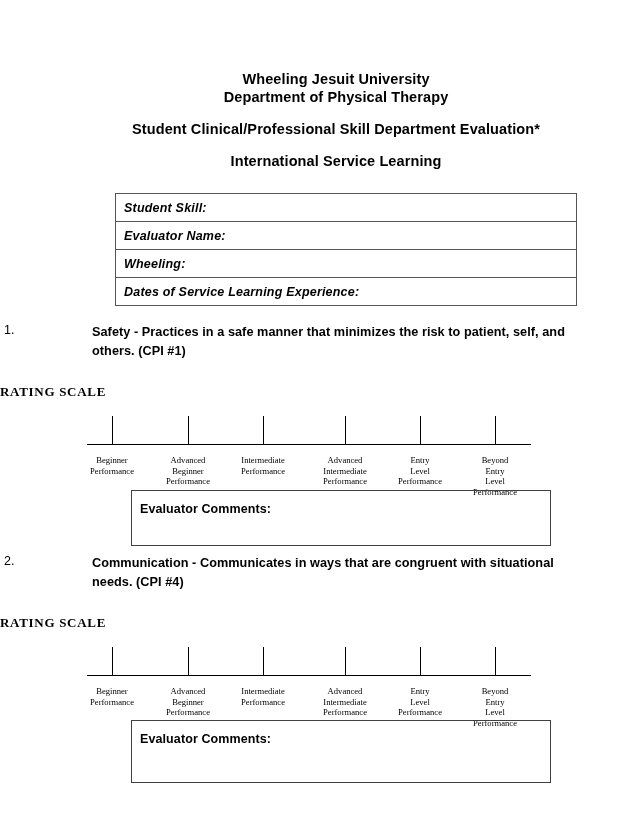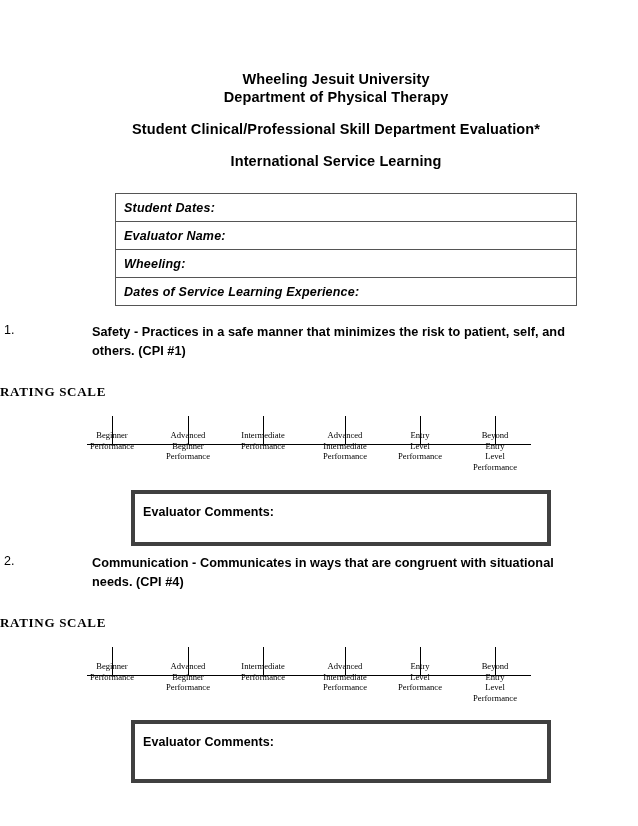--- a/index.html
+++ b/index.html
@@ -126,35 +126,35 @@
   }
   .tick {
     position: absolute;
     top: 2px;
     width: 1px;
     height: 28px;
     background: #000000;
   }
   .tick-label {
     position: absolute;
-    top: 16px;
+    top: 41px;
     width: 96px;
     text-align: center;
     font-family: "Liberation Serif", serif;
     font-size: 8.6px;
     line-height: 10.6px;
     color: #000000;
   }
 
   
   .comments-box {
     position: relative;
     margin-left: 131px;
     width: 420px;
-    border: 4px solid #404040;
+    border: 1px solid #404040;
     box-sizing: border-box;
     padding: 8px 0 17px 8px;
   }
   .comments-label {
     font-family: "Liberation Sans", sans-serif;
     font-weight: bold;
     font-size: 12.5px;
     letter-spacing: 0.1px;
   }
 </style>
@@ -167,21 +167,21 @@
     <div class="hdr-line">Wheeling Jesuit University</div>
     <div class="hdr-line">Department of Physical Therapy</div>
     <div class="hdr-gap-1"></div>
     <div class="hdr-line">Student Clinical/Professional Skill Department Evaluation*</div>
     <div class="hdr-gap-2"></div>
     <div class="hdr-line">International Service Learning</div>
   </div>
 
   <div class="info-table">
     <div class="info-row">
-      <span class="info-row-label">Student Dates:</span>
+      <span class="info-row-label">Student Skill:</span>
     </div>
     <div class="info-row">
       <span class="info-row-label">Evaluator Name:</span>
     </div>
     <div class="info-row">
       <span class="info-row-label">Wheeling:</span>
     </div>
     <div class="info-row">
       <span class="info-row-label">Dates of Service Learning Experience:</span>
     </div>

